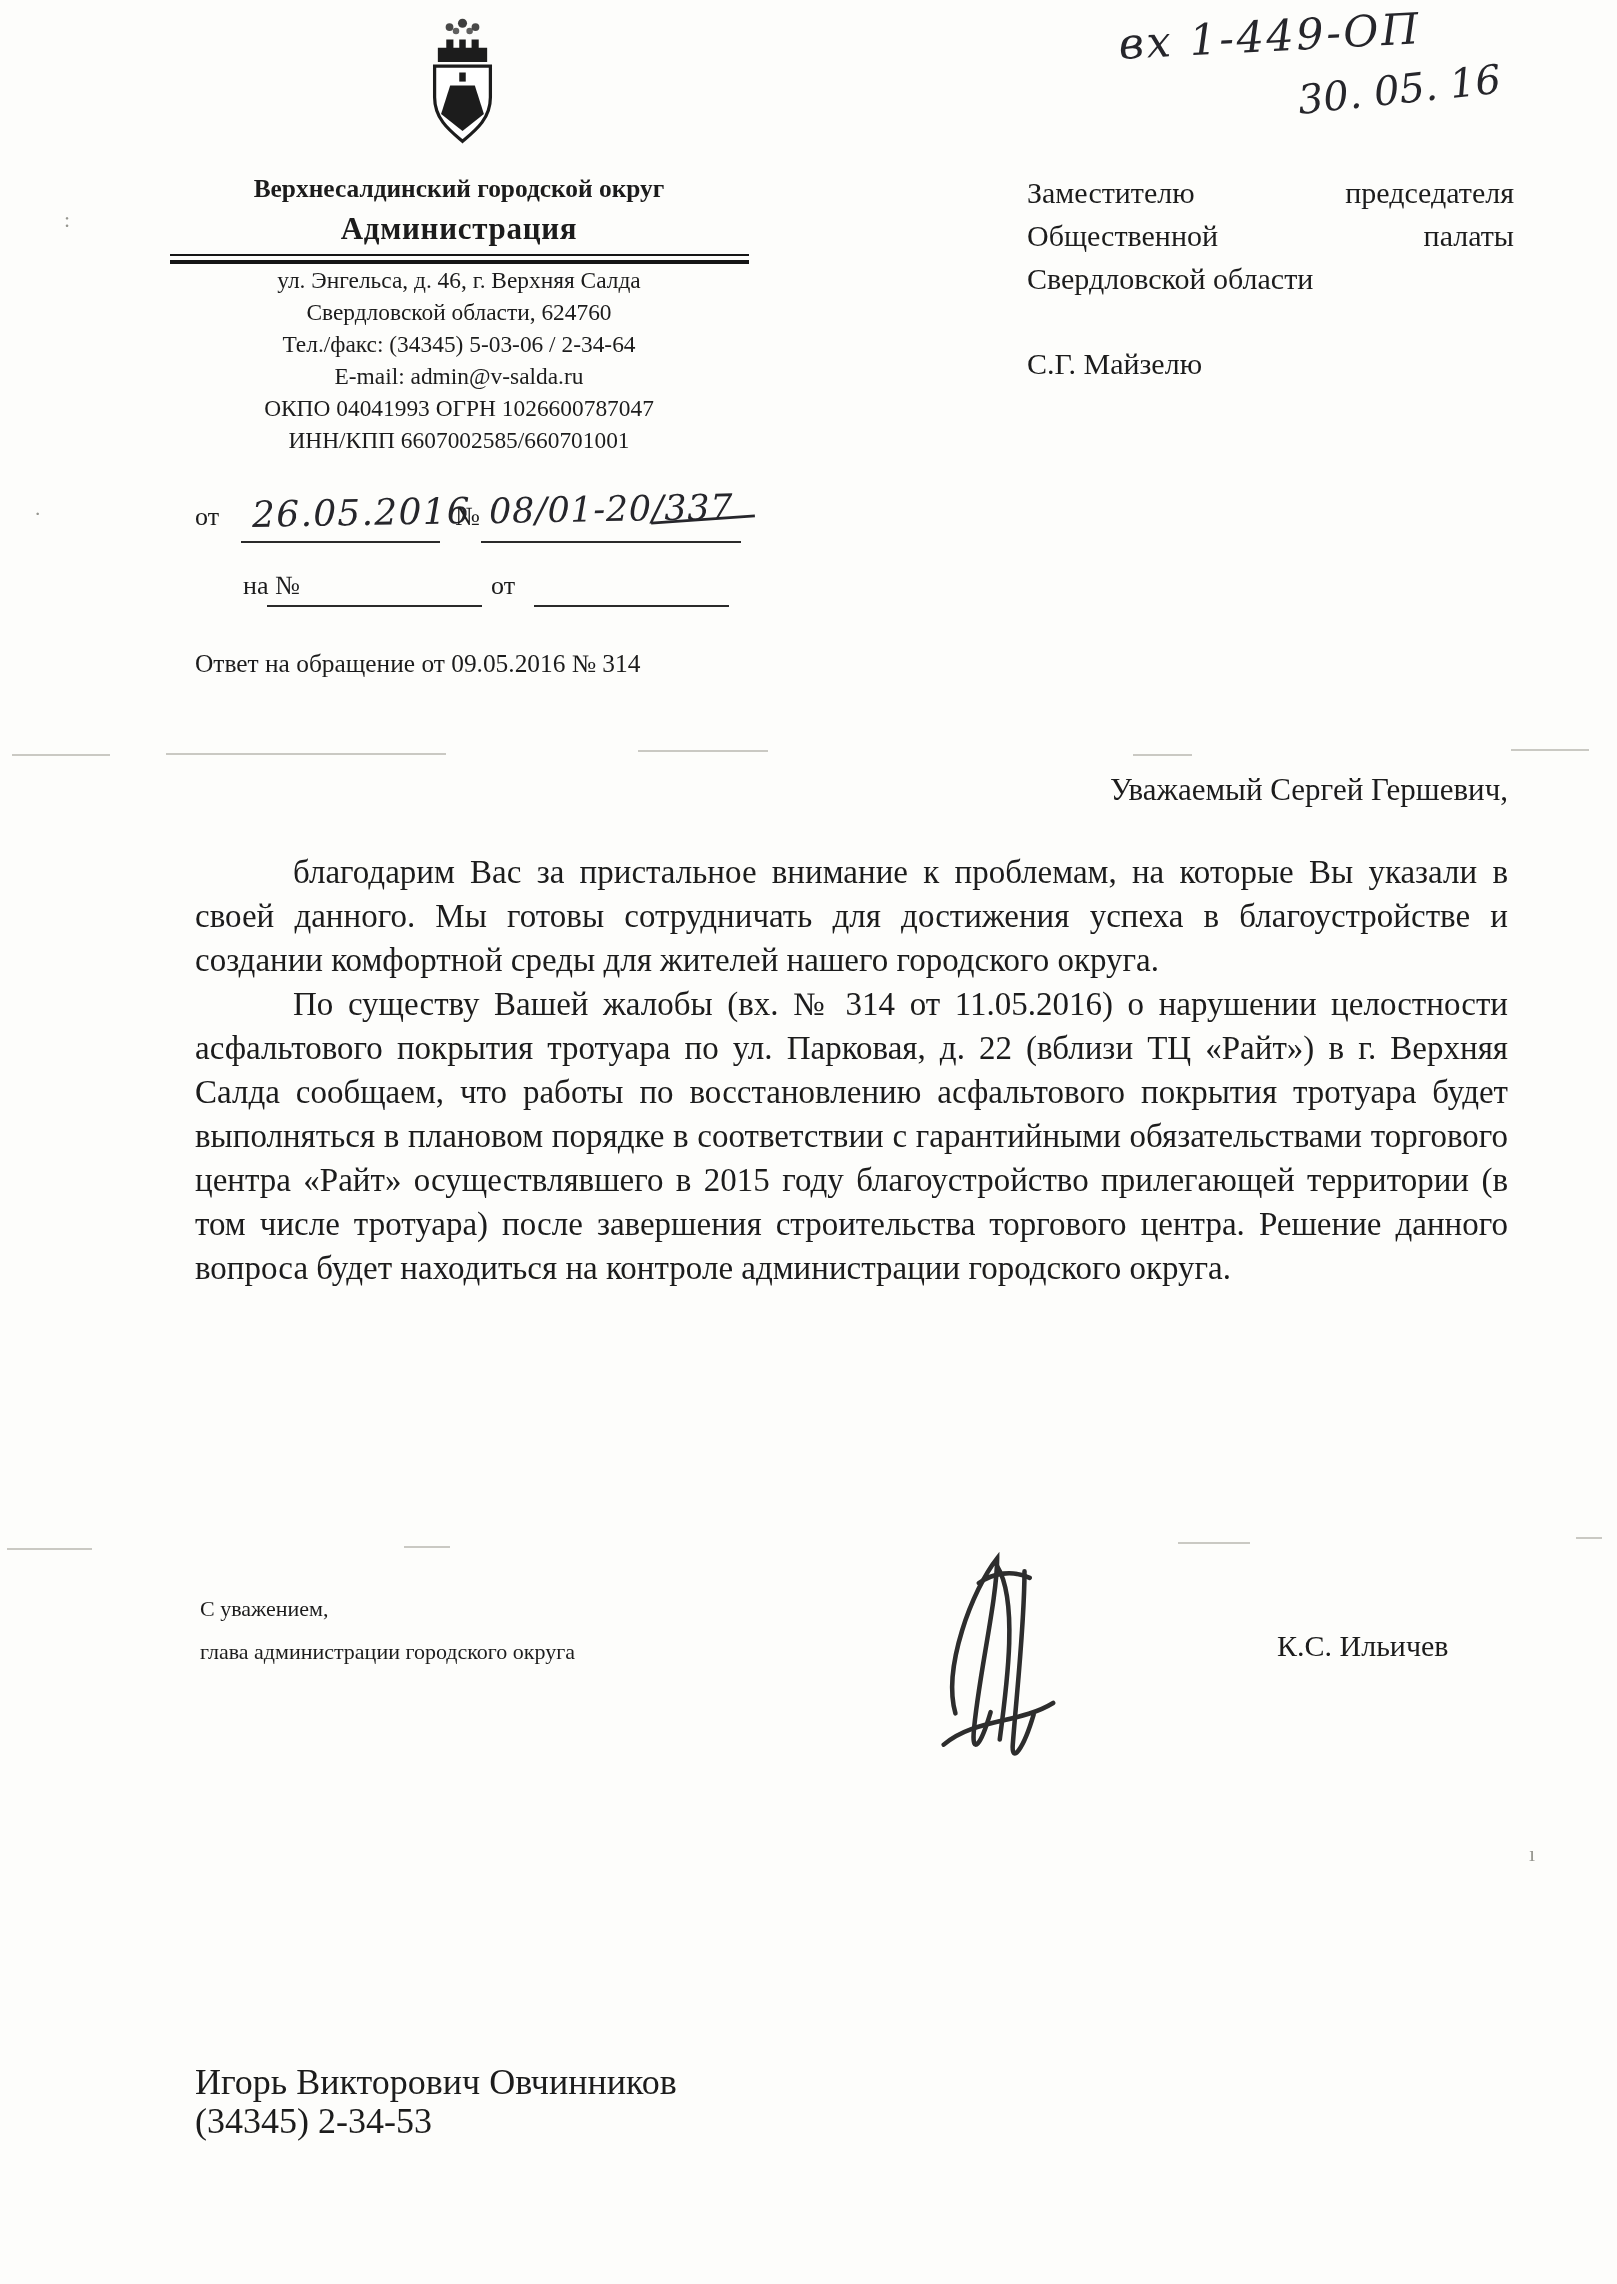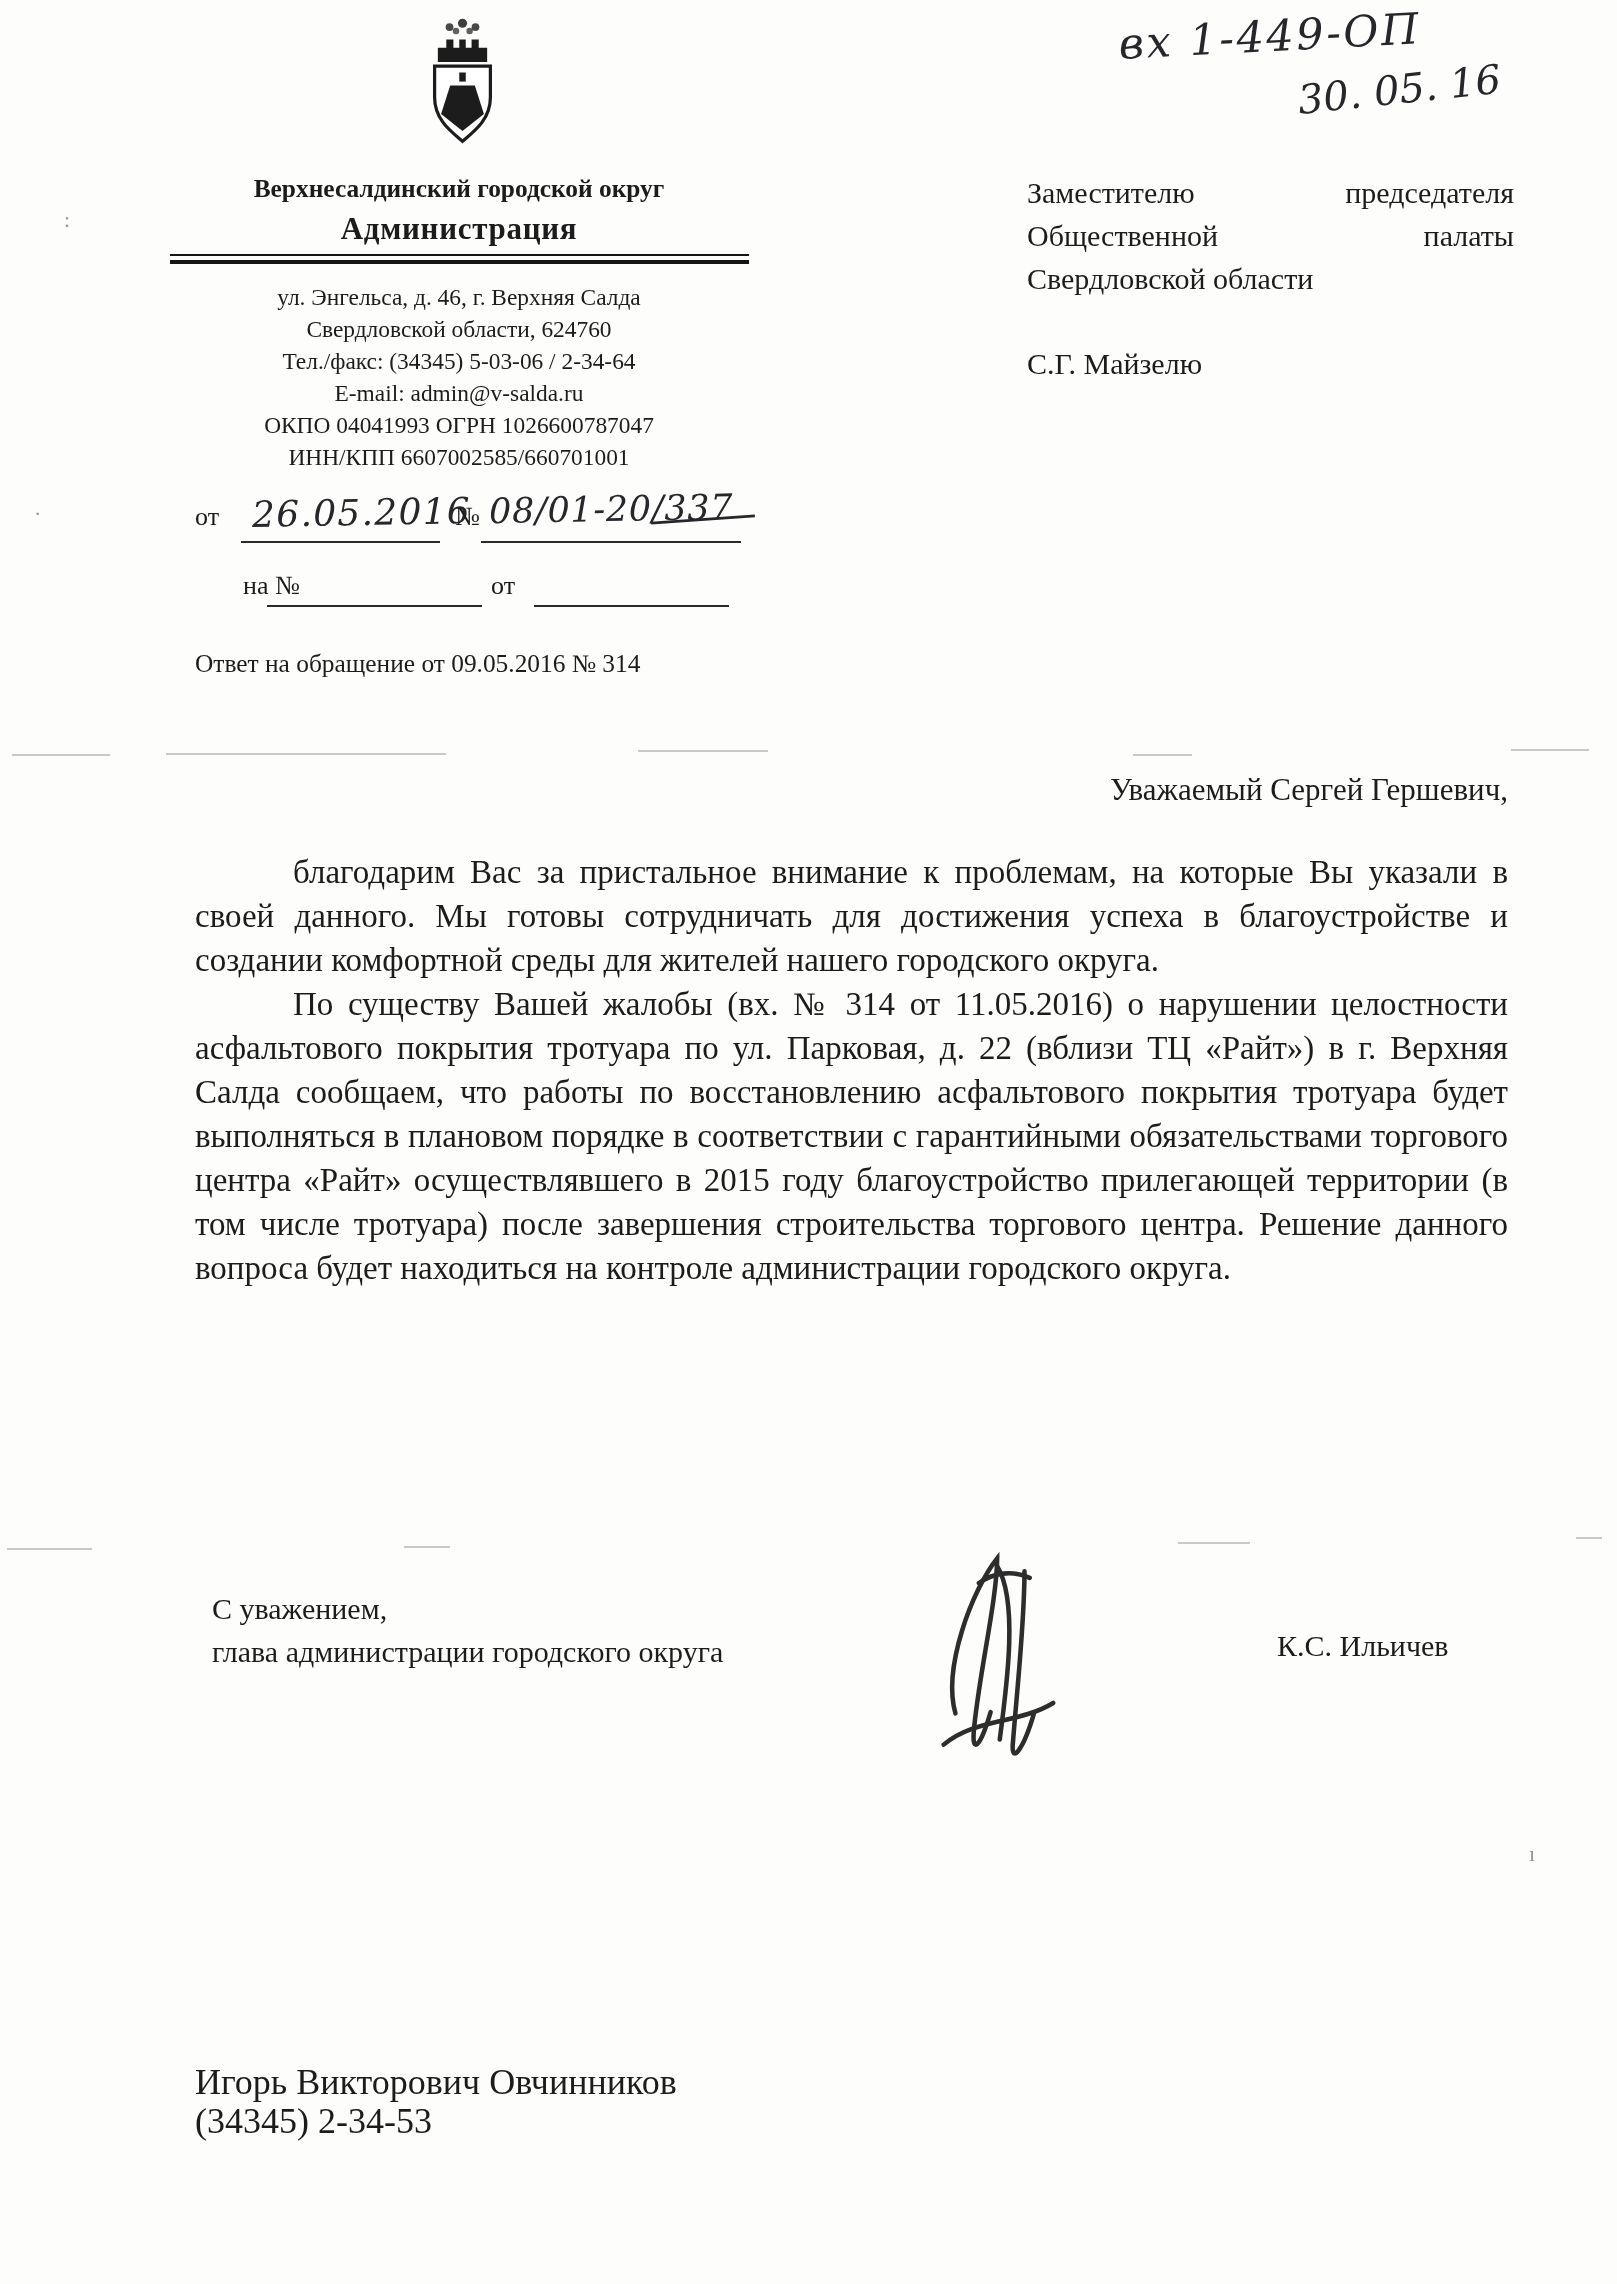--- a/index.html
+++ b/index.html
@@ -17,21 +17,21 @@
   .stamp-l1{font-size:43px;letter-spacing:2.6px;}
   .stamp-l2{font-size:40px;margin-left:176px;margin-top:11.7px;transform:rotate(-3deg);}
   
   .crest{position:absolute;left:420px;top:18px;width:85px;height:133px;}
   
   .letterhead{position:absolute;left:163px;top:171px;width:592px;text-align:center;}
   .org-name{font-weight:bold;font-size:25.4px;line-height:34px;}
   .org-unit{font-weight:bold;font-size:31px;line-height:39px;letter-spacing:0.7px;margin-top:3.9px;}
   .rule-thin{height:2px;background:#151515;margin:6.5px 6.5px 0 6.5px;}
   .rule-thick{height:4.6px;background:#151515;margin:3.3px 6.5px 0 6.5px;}
-  .addr{margin-top:17px;font-size:23.4px;line-height:32px;}
+  .addr{font-size:23.4px;line-height:32px;}
   
   .ref-area{position:absolute;left:195px;top:501px;width:586px;font-size:26px;}
   .ref-label{position:absolute;font-size:26px;}
   .hand{font-family:"DejaVu Serif", serif;font-style:italic;color:#26262b;}
   .hand-date{position:absolute;left:57px;top:-9px;font-size:36px;letter-spacing:1.3px;transform:rotate(-1deg);}
   .num-sign{position:absolute;left:260px;top:1.3px;}
   .hand-num{position:absolute;left:294px;top:-11.7px;font-size:35px;letter-spacing:0.7px;transform:rotate(-1deg);white-space:nowrap;}
   .u-line{position:absolute;height:0;border-bottom:2px solid #2a2a2a;}
   .ul-date{left:46px;top:40px;width:199px;}
   .ul-num{left:286px;top:40px;width:260px;}
@@ -44,21 +44,21 @@
   .subject{position:absolute;left:0px;top:148px;font-size:25.4px;white-space:nowrap;}
   
   .addressee{position:absolute;left:1027px;top:171px;width:487px;font-size:30px;line-height:43px;}
   .addressee .jrow{display:flex;justify-content:space-between;}
   .addressee .name{margin-top:42px;}
   
   .body-text{position:absolute;left:195px;top:768px;width:1313px;font-size:33px;line-height:44px;text-align:justify;}
   .salutation{text-align:right;font-size:31px;margin-bottom:38px;}
   .para{text-indent:98px;margin:0;}
   
-  .closing{position:absolute;left:212px;top:1587px;font-size:30px;line-height:43px;}
+  .closing{position:absolute;left:200px;top:1587px;font-size:22px;line-height:43px;}
   .sig-scribble{position:absolute;left:915px;top:1544px;width:176px;height:228px;}
   .sig-name{position:absolute;left:1277px;top:1629px;font-size:30px;}
   
   .executor{position:absolute;left:195px;top:2063px;font-size:36px;line-height:39px;}
   
   .artifact{position:absolute;background:#a09f96;opacity:.55;height:2px;}
   .artifact-dot{position:absolute;color:#7d7d75;opacity:.8;font-size:22px;}
 </style>
 </head>
 <body>

